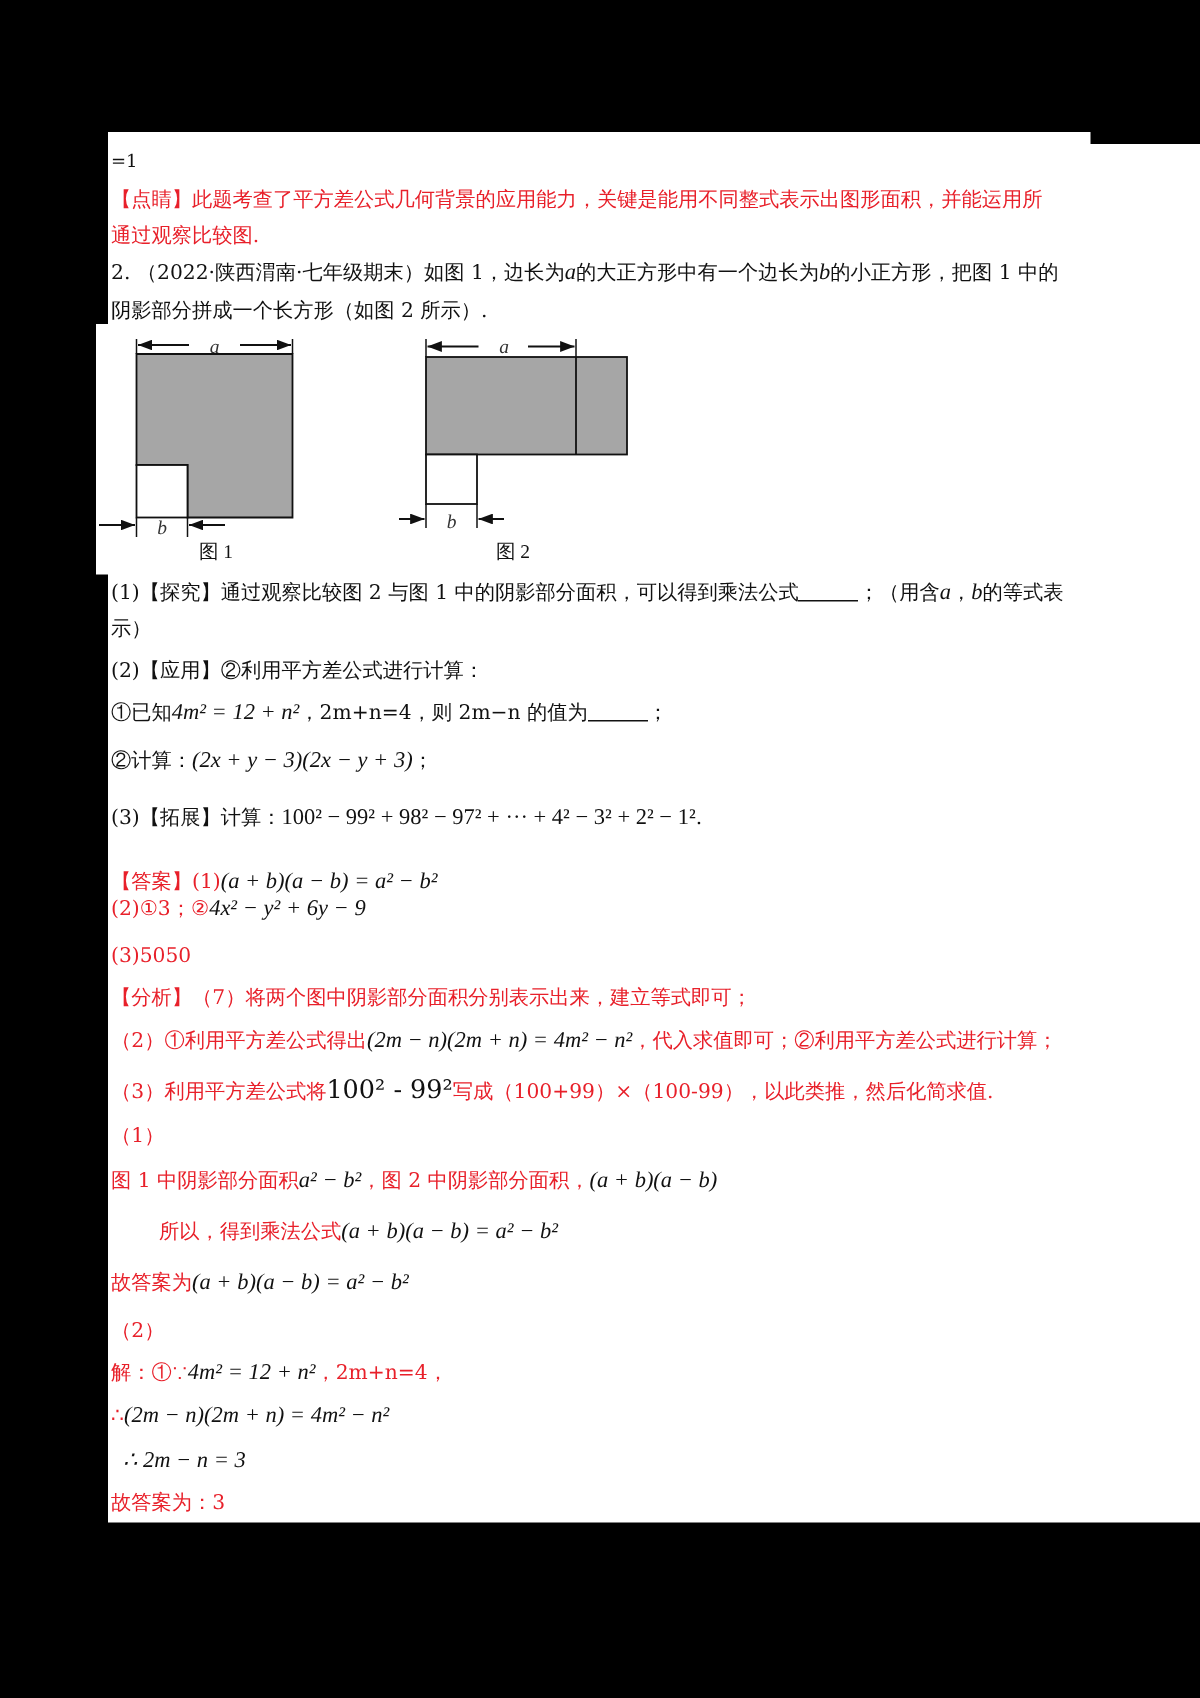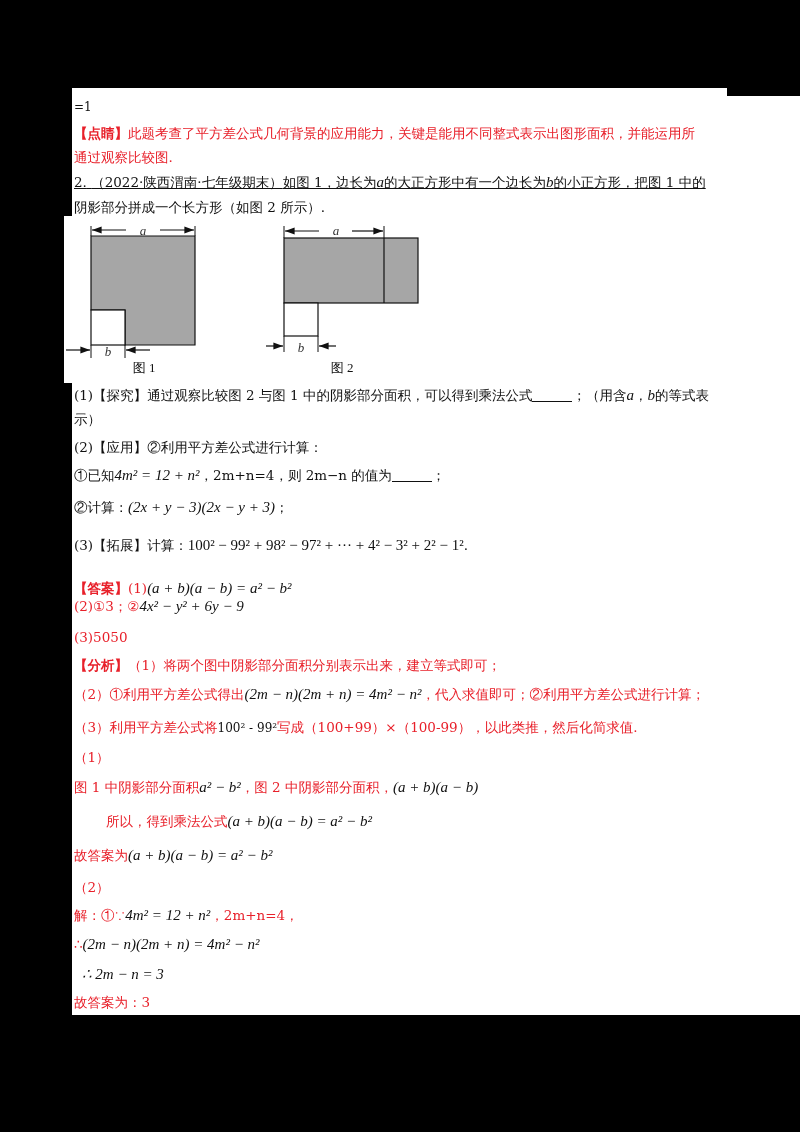--- a/index.html
+++ b/index.html
@@ -16,38 +16,38 @@
   .fig-bg {
     position: absolute; left: 64px; top: 216px; width: 380px; height: 167px; background: #fff;
   }
   .line {
     position: absolute; left: 74px; font-size: 13.5px; line-height: 18px; color: #111; white-space: nowrap;
   }
   .red { color: #e8202a; }
   .blk { color: #111; }
   .math { font-family: "Liberation Serif", "DejaVu Serif", serif; font-style: italic; font-size: 15px; }
   .blank { display: inline-block; width: 40px; border-bottom: 1.5px solid #111; height: 12px; vertical-align: -2px; }
-  .bold { font-weight: bold; }
+  .bold { font-weight: normal; }
   svg text { font-family: "Liberation Serif", "DejaVu Serif", serif; }
 </style>
 </head>
 <body>
 
 <div class="page-top"></div>
 <div class="page"></div>
 <div class="fig-bg"></div>
 
 <div class="line blk" style="top:98px;font-size:12px;">=1</div>
 
 <div class="line red" style="top:124px;">
   <span class="bold">【点睛】</span><span>此题考查了平方差公式几何背景的应用能力，关键是能用不同整式表示出图形面积，并能运用所</span>
 </div>
 <div class="line red" style="top:148px;">通过观察比较图.</div>
 
-<div class="line blk" style="top:173px;text-decoration:underline;">
+<div class="line blk" style="top:173px;">
   <span>2.</span>
   <span>（2022·陕西渭南·七年级期末）</span><span>如图 1，边长为</span><i class="math">a</i><span>的大正方形中有一个边长为</span><i class="math">b</i><span>的小正方形，把图 1 中的</span>
 </div>
 <div class="line blk" style="top:198px;">阴影部分拼成一个长方形（如图 2 所示）.</div>
 
 <svg style="position:absolute;left:64px;top:216px;" width="380" height="167" viewBox="0 0 380 167">
   <defs>
     <marker id="arr" markerWidth="8" markerHeight="6" refX="8" refY="3" orient="auto">
       <path d="M0,0 L8,3 L0,6 Z" fill="#111"></path>
     </marker>
@@ -108,27 +108,27 @@
 
 <div class="line red" style="top:563px;margin-top:16px;">
   <span class="bold">【答案】</span><span>(1)</span><span class="math blk">(a + b)(a − b) = a² − b²</span>
 </div>
 <div class="line red" style="top:597px;">
   <span>(2)①3；②</span><span class="math blk">4x² − y² + 6y − 9</span>
 </div>
 <div class="line red" style="top:628px;">(3)5050</div>
 
 <div class="line red" style="top:656px;">
-  <span class="bold">【分析】</span><span>（1）将两个图中阴影部分面积分别表示出来，建立等式即可；</span>
+  <span class="bold">【分析】</span><span>（7）将两个图中阴影部分面积分别表示出来，建立等式即可；</span>
 </div>
 <div class="line red" style="top:685px;">
   <span>（2）①利用平方差公式得出</span><span class="math blk">(2m − n)(2m + n) = 4m² − n²</span><span>，代入求值即可；②利用平方差公式进行计算；</span>
 </div>
 <div class="line red" style="top:718px;">
-  <span>（3）利用平方差公式将</span><span class="blk" style="font-size:12px">100² - 99²</span><span>写成（100+99）×（100-99），以此类推，然后化简求值.</span>
+  <span>（3）利用平方差公式将</span><span class="blk" style="font-size:17px">100² - 99²</span><span>写成（100+99）×（100-99），以此类推，然后化简求值.</span>
 </div>
 
 <div class="line red" style="top:748px;">（1）</div>
 <div class="line red" style="top:778px;">
   <span>图 1 中阴影部分面积</span><span class="math blk">a² − b²</span><span>，图 2 中阴影部分面积，</span><span class="math blk">(a + b)(a − b)</span>
 </div>
 <div class="line red" style="top:812px;margin-left:32px;">
   <span>所以，得到乘法公式</span><span class="math blk">(a + b)(a − b) = a² − b²</span>
 </div>
 <div class="line red" style="top:846px;">

